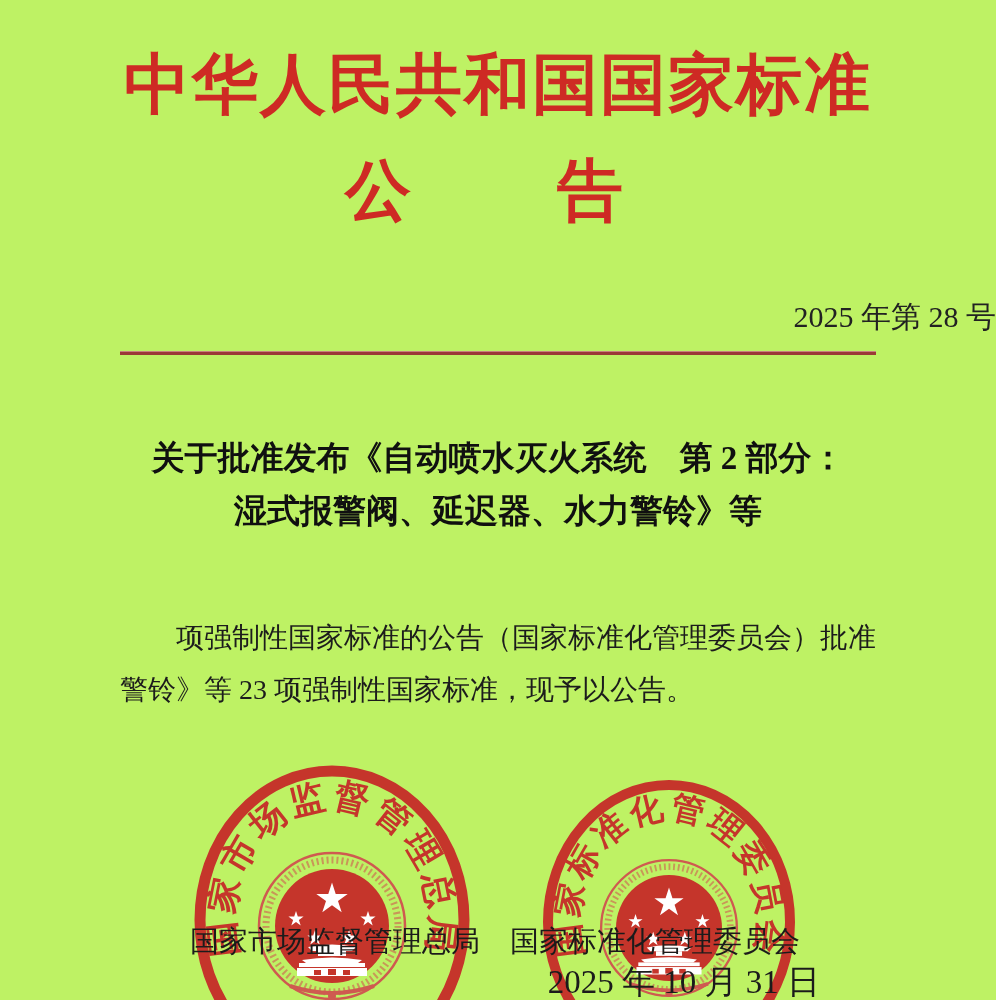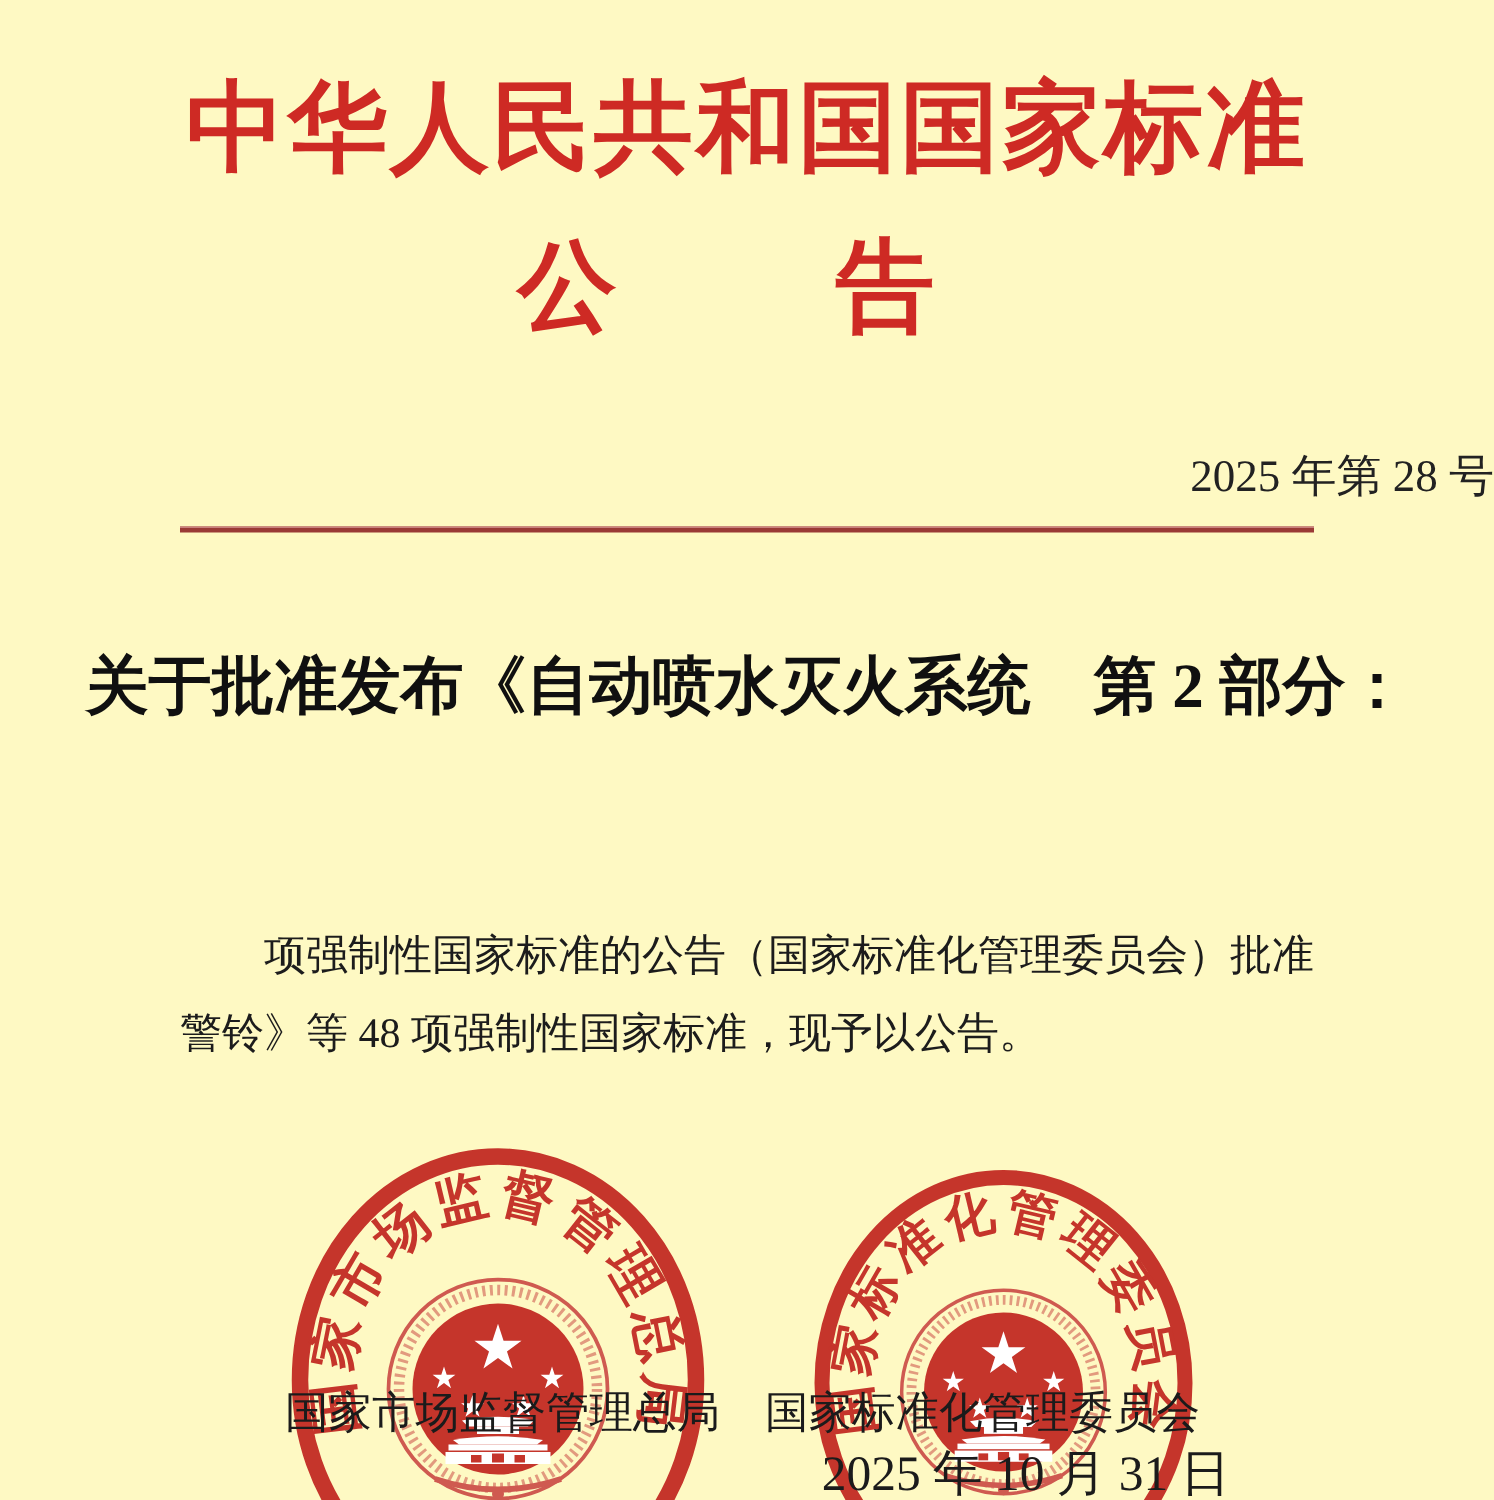--- a/index.html
+++ b/index.html
@@ -1,20 +1,20 @@
 <!DOCTYPE html>
 <html><head>
 <meta charset="utf-8">
 <style>
   html, body { margin: 0; padding: 0; background: #ffffff; }
   .page {
     position: relative;
     width: 996px;
     height: 1000px;
-    background: #fef9c3;
+    background: #bef264;
     overflow: hidden;
     font-family: "Liberation Serif", "DejaVu Serif", serif;
     color: #1b1b1b;
   }
   .abs { position: absolute; }
 
   .title-line1 {
     top: 40px; left: 0; width: 100%;
     text-align: center;
     font-size: 66px; font-weight: bold;
@@ -36,21 +36,21 @@
     white-space: nowrap;
   }
   .red-rule {
     top: 351px; left: 120px; width: 756px; height: 3px;
     background: #9a3a36;
     border-top: 1px solid #c9817d;
   }
   .heading {
     top: 432px; left: 0; width: 100%;
     text-align: center;
-    font-size: 42px; font-weight: bold;
+    font-size: 33px; font-weight: bold;
     line-height: 53px;
     color: #101010;
     white-space: nowrap;
   }
   .body-par {
     top: 612px; left: 120px; width: 756px;
     font-size: 28px;
     line-height: 52px;
     color: #1c1c1c;
   }
@@ -95,25 +95,26 @@
     <span>公</span>
     <span>告</span>
   </div>
 
   <div class="abs doc-number">2025 年第 28 号</div>
 
   <div class="abs red-rule"></div>
 
   <div class="abs heading">
     <div>关于批准发布《自动喷水灭火系统　第 2 部分：</div>
+    <div>湿式报警阀、延迟器、水力警铃》等</div>
   </div>
 
   <div class="abs body-par">
     <div class="body-line first">项强制性国家标准的公告（国家标准化管理委员会）批准</div>
-    <div class="body-line last">警铃》等 48 项强制性国家标准，现予以公告。</div>
+    <div class="body-line last">警铃》等 23 项强制性国家标准，现予以公告。</div>
   </div>
 
   <svg class="seal" style="left:191px; top:764px;" width="282" height="312" viewBox="0 0 282 312">
     <defs>
       <path id="star-a" d="M0,-10 L2.25,-3.09 L9.51,-3.09 L3.63,1.18 L5.88,8.09 L0,3.82 L-5.88,8.09 L-3.63,1.18 L-9.51,-3.09 L-2.25,-3.09 Z"></path>
       <path id="ring-a" d="M52.2,203.4 A98,112 0 1 1 229.8,203.4" fill="none"></path>
     </defs>
     <ellipse cx="141" cy="156" rx="132" ry="149" fill="none" stroke="#c5352b" stroke-width="11"></ellipse>
     <text class="seal-text">
       <textPath href="#ring-a" startOffset="50%" text-anchor="middle">国家市场监督管理总局</textPath>

